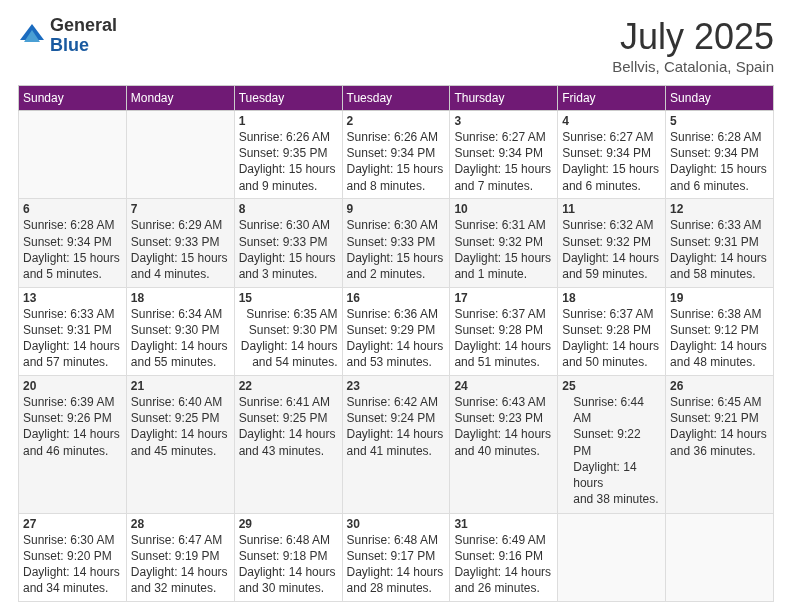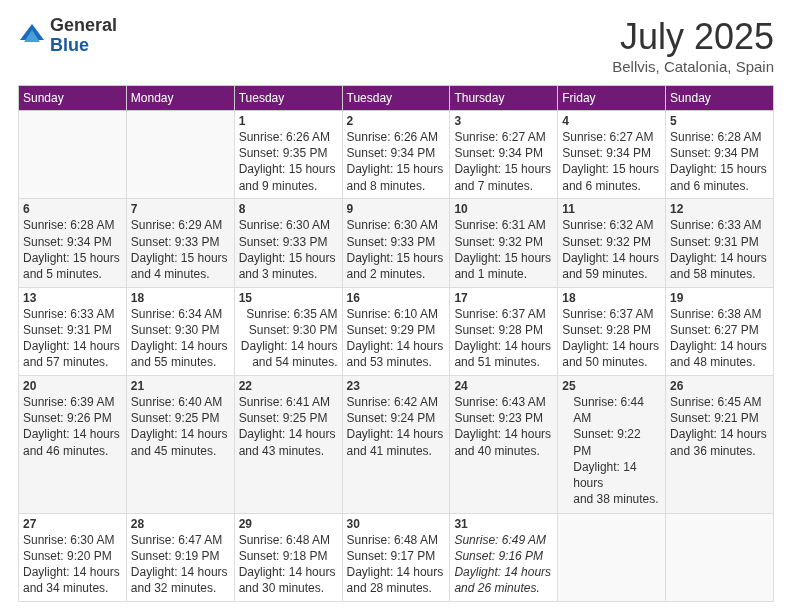--- a/index.html
+++ b/index.html
@@ -245,21 +245,21 @@
           </td>
           <td>
             <span class="day-number">15</span>
             <div class="day-info" style="white-space: pre-line; text-align: right;">Sunrise: 6:35 AM
 Sunset: 9:30 PM
 Daylight: 14 hours
 and 54 minutes.</div>
           </td>
           <td>
             <span class="day-number">16</span>
-            <div class="day-info" style="white-space: pre-line;">Sunrise: 6:10 AM
+            <div class="day-info" style="white-space: pre-line;">Sunrise: 6:36 AM
 Sunset: 9:29 PM
 Daylight: 14 hours
 and 53 minutes.</div>
           </td>
           <td>
             <span class="day-number">17</span>
             <div class="day-info" style="white-space: pre-line;">Sunrise: 6:37 AM
 Sunset: 9:28 PM
 Daylight: 14 hours
 and 51 minutes.</div>
@@ -267,21 +267,21 @@
           <td>
             <span class="day-number">18</span>
             <div class="day-info" style="white-space: pre-line;">Sunrise: 6:37 AM
 Sunset: 9:28 PM
 Daylight: 14 hours
 and 50 minutes.</div>
           </td>
           <td>
             <span class="day-number">19</span>
             <div class="day-info" style="white-space: pre-line;">Sunrise: 6:38 AM
-Sunset: 6:27 PM
+Sunset: 9:12 PM
 Daylight: 14 hours
 and 48 minutes.</div>
           </td>
         </tr>
         <tr class="row-alt">
           <td>
             <span class="day-number">20</span>
             <div class="day-info" style="white-space: pre-line;">Sunrise: 6:39 AM
 Sunset: 9:26 PM
 Daylight: 14 hours
@@ -354,21 +354,21 @@
           </td>
           <td>
             <span class="day-number">30</span>
             <div class="day-info" style="white-space: pre-line;">Sunrise: 6:48 AM
 Sunset: 9:17 PM
 Daylight: 14 hours
 and 28 minutes.</div>
           </td>
           <td>
             <span class="day-number">31</span>
-            <div class="day-info" style="white-space: pre-line; font-style: italic;">Sunrise: 6:49 AM
+            <div class="day-info" style="white-space: pre-line;">Sunrise: 6:49 AM
 Sunset: 9:16 PM
 Daylight: 14 hours
 and 26 minutes.</div>
           </td>
           <td class="empty-cell"></td>
           <td class="empty-cell"></td>
         </tr>
       </tbody>
   </table>
 </div>

